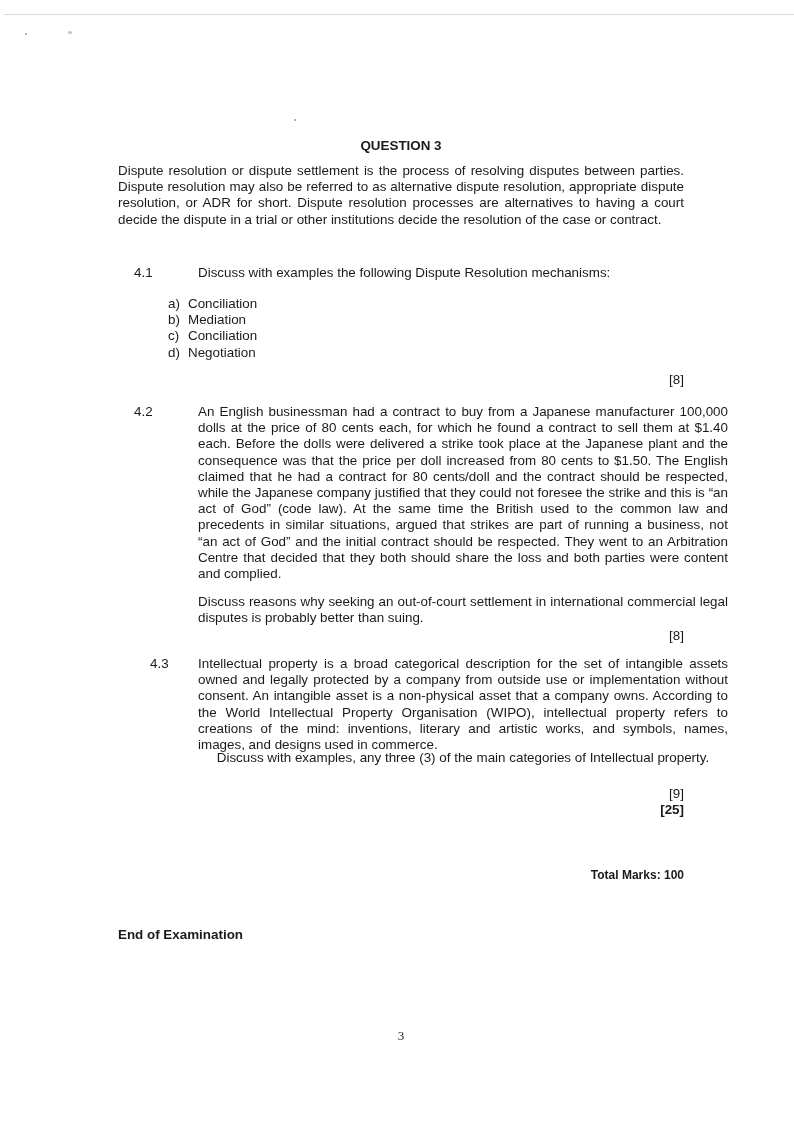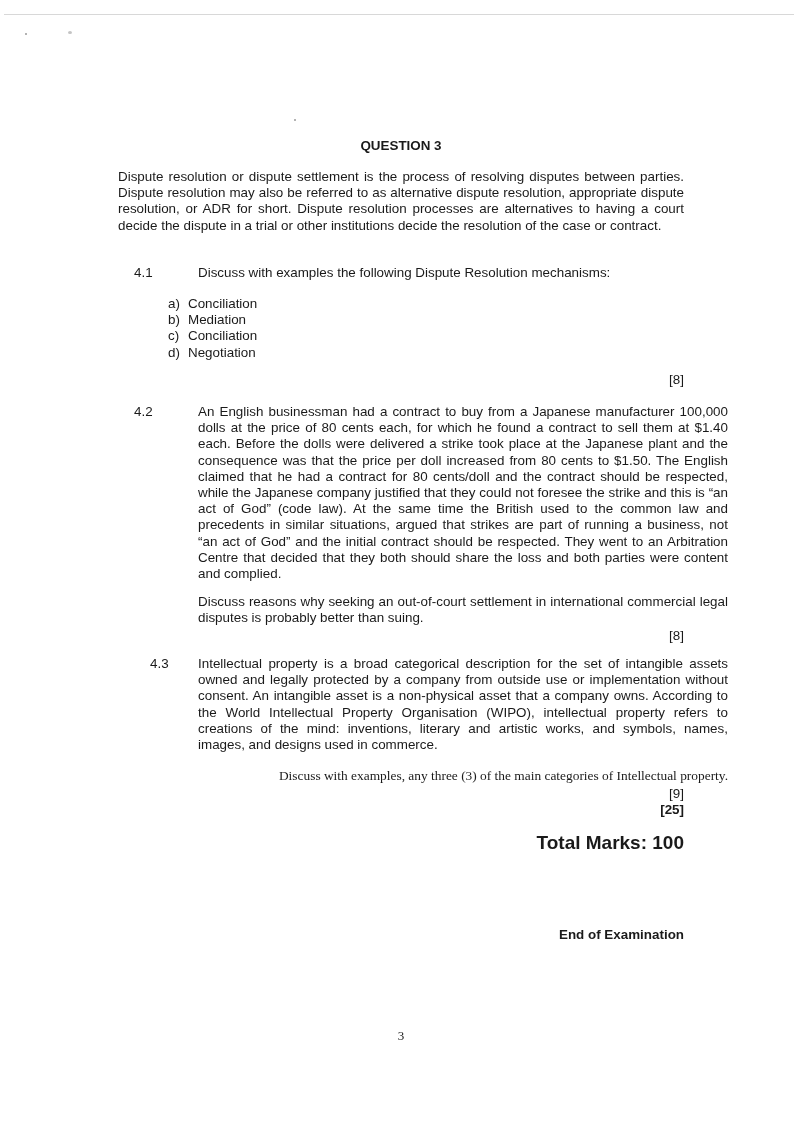--- a/index.html
+++ b/index.html
@@ -4,31 +4,31 @@
   <style>
     html, body { margin: 0; padding: 0; background: #ffffff; }
     body { width: 794px; height: 1122px; position: relative; overflow: hidden;
            font-family: "Liberation Sans", sans-serif; color: #1a1a1a; }
     .topline { position: absolute; left: 4px; right: 0; top: 14px; height: 1px; background: #d8d8d8; }
     .speck { position: absolute; background: #9a9a9a; border-radius: 50%; }
     .page { position: absolute; left: 118px; top: 0; width: 566px; }
     .q-title { position: absolute; top: 138px; left: 0; width: 566px; text-align: center;
                font-weight: bold; font-size: 13.4px; }
     .para { font-size: 13.4px; line-height: 16.2px; text-align: justify; margin: 0; }
-    .intro { position: absolute; top: 169px; left: 0; width: 566px; }
+    .intro { position: absolute; top: 163px; left: 0; width: 566px; }
     .item { position: absolute; left: 0; width: 566px; }
     .num { position: absolute; left: 16px; font-size: 13.4px; line-height: 16.2px; }
     .body { position: absolute; left: 36px; width: 530px; margin-left: 44px; }
     .list { position: absolute; left: 36px; list-style: none; margin: 0; padding: 0; font-size: 13.4px; line-height: 16.2px; }
     .list li { display: flex; }
     .list .lbl { width: 20px; }
     .marks { position: absolute; right: 0; font-size: 13.4px; text-align: right; }
     .bold { font-weight: bold; }
-    .total { position: absolute; top: 832px; right: 0; font-weight: bold; font-size: 19px; }
-    .end { position: absolute; top: 927px; left: 0; width: 566px; text-align: right; font-weight: bold; font-size: 13.4px; }
+    .total { position: absolute; top: 868px; right: 0; font-weight: bold; font-size: 12px; }
+    .end { position: absolute; top: 927px; left: 0; width: 566px; text-align: left; font-weight: bold; font-size: 13.4px; }
     .pagenum { position: absolute; top: 1028px; left: 0; width: 566px; text-align: center;
                font-family: "Liberation Serif", serif; font-size: 13px; }
   </style>
 </head>
 <body>
 
 <div class="topline"></div>
 <div class="speck" style="left:25px;top:33px;width:2px;height:2px;"></div>
 <div class="speck" style="left:68px;top:31px;width:4px;height:3px;background:#c4c4c4;"></div>
 <div class="speck" style="left:294px;top:119px;width:2px;height:2px;"></div>
@@ -66,21 +66,21 @@
   <div class="item" style="top:404px;">
     <span class="num" style="top:0;">4.2</span>
     <p class="para body" style="top:0;">An English businessman had a contract to buy from a Japanese manufacturer 100,000 dolls at the price of 80 cents each, for which he found a contract to sell them at $1.40 each. Before the dolls were delivered a strike took place at the Japanese plant and the consequence was that the price per doll increased from 80 cents to $1.50. The English claimed that he had a contract for 80 cents/doll and the contract should be respected, while the Japanese company justified that they could not foresee the strike and this is “an act of God” (code law). At the same time the British used to the common law and precedents in similar situations, argued that strikes are part of running a business, not “an act of God” and the initial contract should be respected. They went to an Arbitration Centre that decided that they both should share the loss and both parties were content and complied.</p>
     <p class="para body" style="top:190px;">Discuss reasons why seeking an out-of-court settlement in international commercial legal disputes is probably better than suing.</p>
     <span class="marks" style="top:224px;">[8]</span>
   </div>
 
   <div class="item" style="top:656px;">
     <span class="num" style="top:0;margin-left:16px;">4.3</span>
     <p class="para body" style="top:0;">Intellectual property is a broad categorical description for the set of intangible assets owned and legally protected by a company from outside use or implementation without consent. An intangible asset is a non-physical asset that a company owns. According to the World Intellectual Property Organisation (WIPO), intellectual property refers to creations of the mind: inventions, literary and artistic works, and symbols, names, images, and designs used in commerce.</p>
-    <p class="para body" style="top:112px;text-align:right;font-family:Liberation Serif, serif;">Discuss with examples, any three (3) of the main categories of Intellectual property.</p>
+    <p class="para body" style="top:94px;text-align:center;">Discuss with examples, any three (3) of the main categories of Intellectual property.</p>
     <span class="marks" style="top:130px;">[9]</span>
     <span class="marks bold" style="top:146px;">[25]</span>
   </div>
 
   <span class="total">Total Marks: 100</span>
 
   <div class="end">End of Examination</div>
 
   <div class="pagenum">3</div>
 </div>

